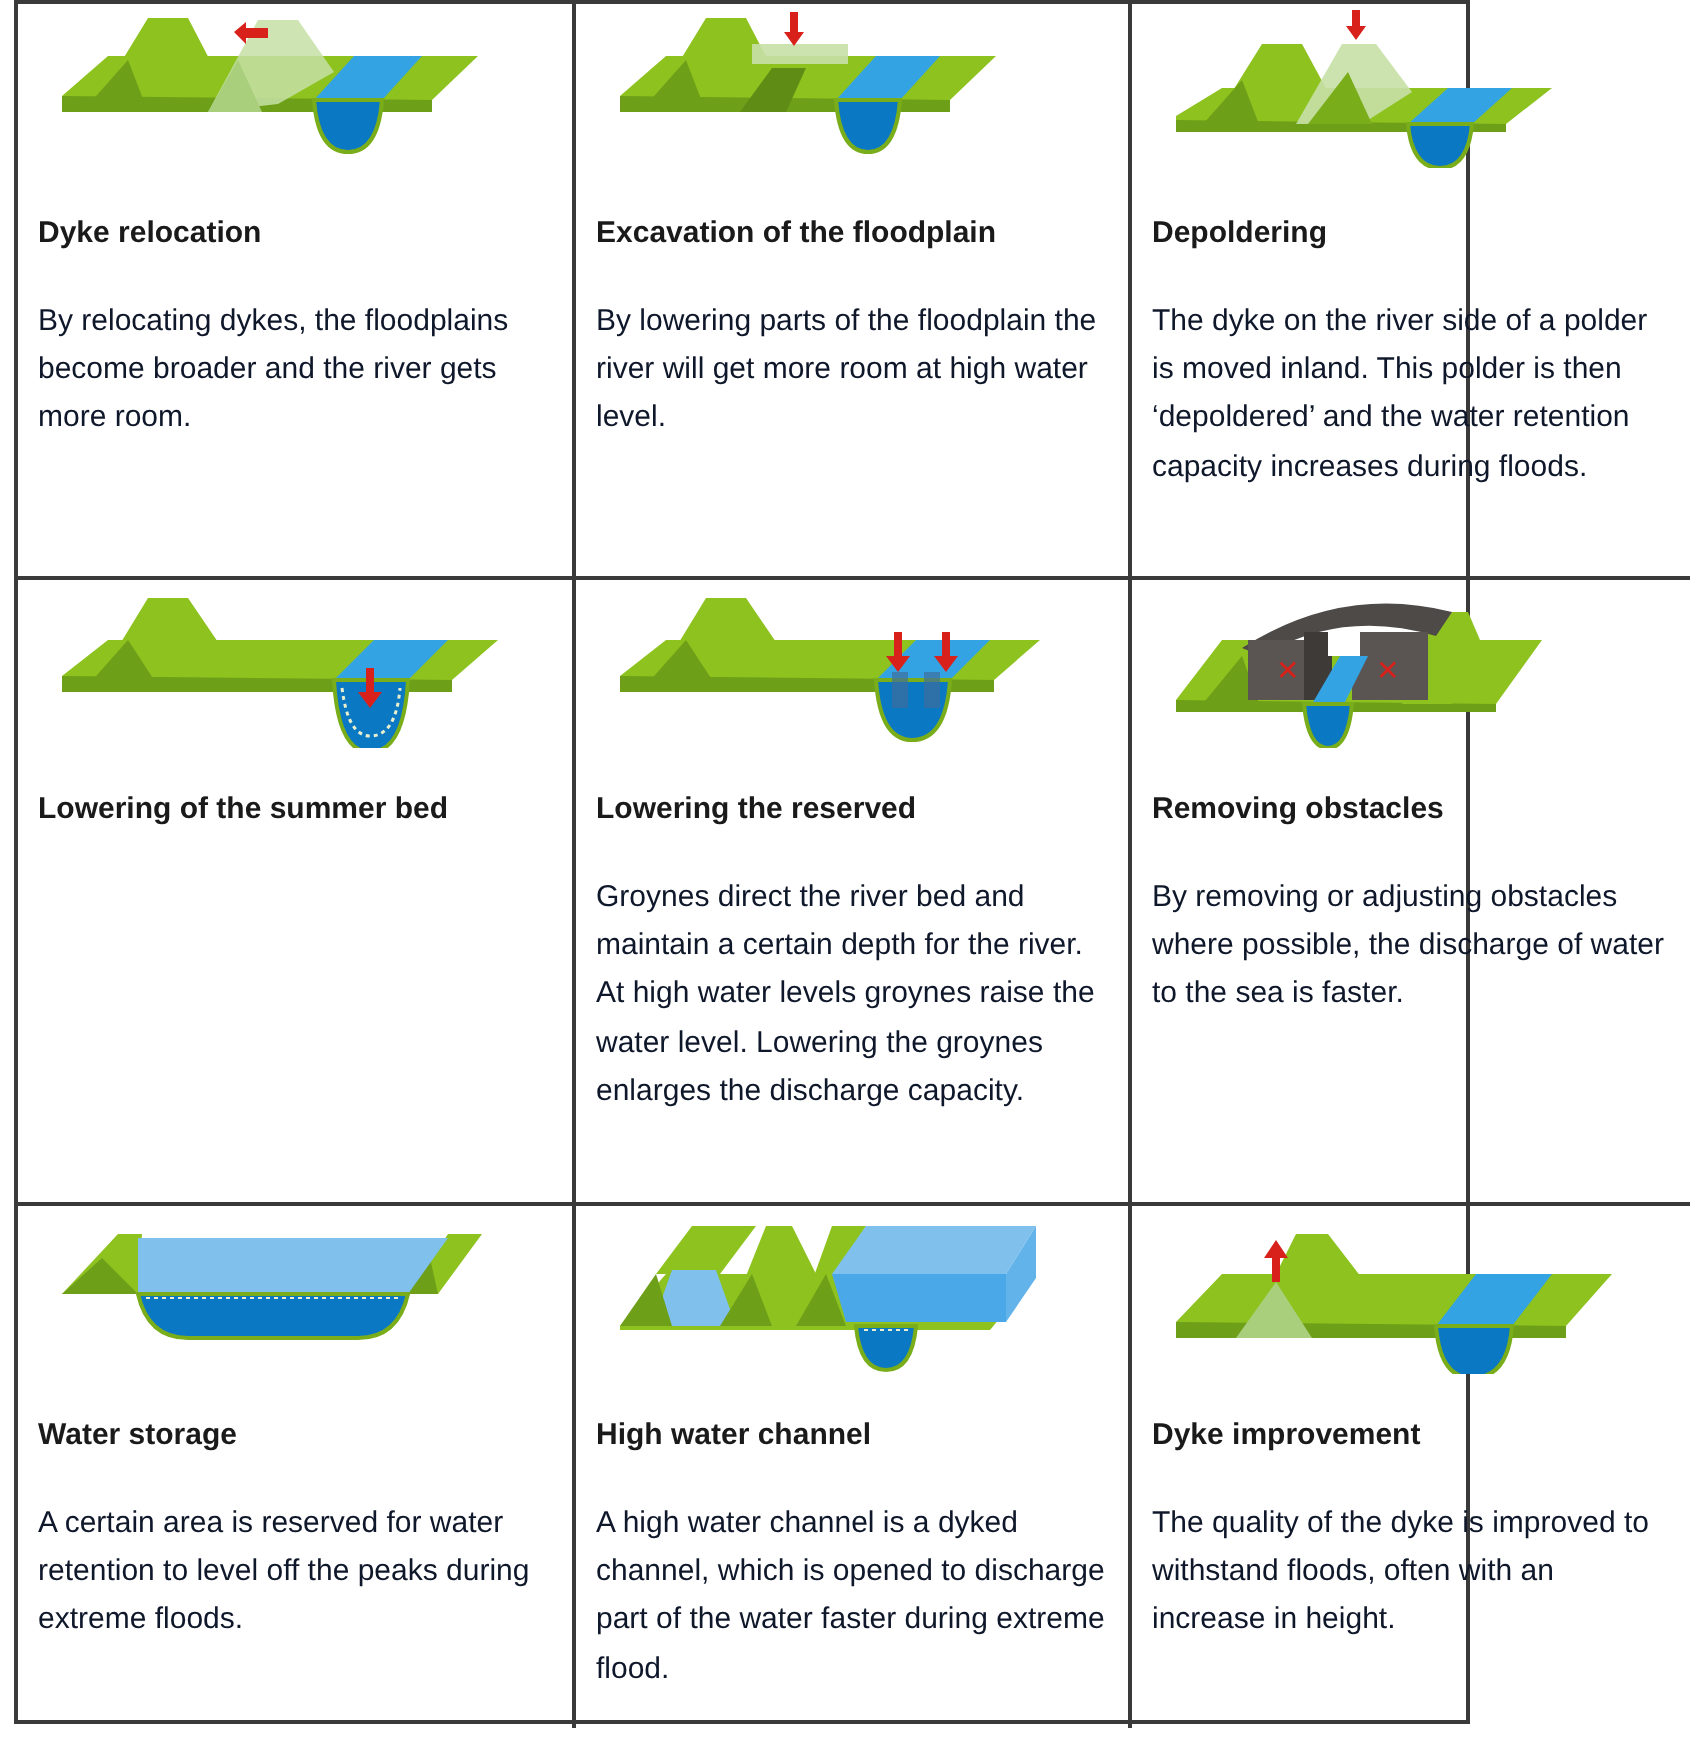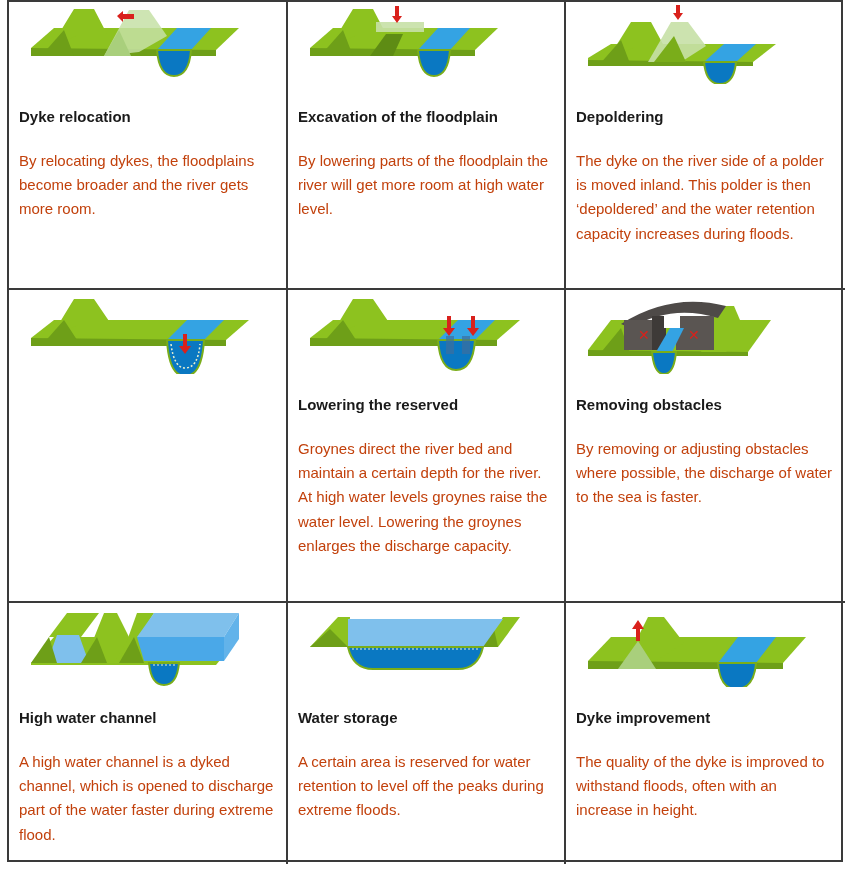--- a/index.html
+++ b/index.html
@@ -1,29 +1,29 @@
 <!DOCTYPE html>
 <html><head>
 <meta charset="utf-8">
 <style>
   html, body { margin:0; padding:0; background:#ffffff; }
   body { width:850px; height:880px; position:relative; overflow:hidden;
          font-family:"Liberation Sans", "DejaVu Sans", sans-serif; color:#1a1a1a; }
-  .grid { position:absolute; left:7px; top:0; width:836px; height:862px;
+  .grid { position:absolute; left:7px; top:0; width:728px; height:862px;
           border:2px solid #3a3a3a; box-sizing:border-box;
           display:grid; grid-template-columns:279px 278px 279px;
           grid-template-rows:288px 313px 261px; }
   .cell { position:relative; box-sizing:border-box; border-right:2px solid #3a3a3a;
           border-bottom:2px solid #3a3a3a; padding:0 10px 0 10px; }
   .cell.c3 { border-right:none; }
   .cell.r3 { border-bottom:none; }
   .illus { position:absolute; left:10px; top:2px; width:240px; height:80px; }
   .cell.r2 .illus, .cell.r3 .illus { top:4px; }
   .title { position:absolute; left:10px; top:105px; font-weight:bold; font-size:15px; line-height:20px; }
-  .desc  { position:absolute; left:10px; top:147px; right:8px; font-size:15px; line-height:24.2px; color:#c2410c; }
+  .desc  { position:absolute; left:10px; top:147px; right:8px; font-size:15px; line-height:24.2px; color:#0f172a; }
 </style>
 </head>
 <body>
 
 <div class="grid">
 
   <div class="cell">
     <svg class="illus" viewBox="0 0 240 80">
       <polygon points="12,44 35,24 220,24 197,46 12,46" fill="#8dc21f"></polygon>
       <polygon points="12,44 197,46 197,52 12,52" fill="#6e9f18"></polygon>
@@ -75,20 +75,21 @@
     <svg class="illus" viewBox="0 0 240 80">
       <polygon points="12,44 35,26 230,26 207,46 12,46" fill="#8dc21f"></polygon>
       <polygon points="12,44 207,46 207,52 12,52" fill="#6e9f18"></polygon>
       <polygon points="30,46 55,5 75,5 92,30 60,30" fill="#8dc21f"></polygon>
       <polygon points="22,52 45,26 62,52" fill="#6e9f18"></polygon>
       <polygon points="168,26 205,26 185,46 148,46" fill="#34a3e3"></polygon>
       <path d="M148,46 L185,46 Q183,82 166,82 Q150,82 148,46 Z" fill="#0a78c2" stroke="#7aad1a" stroke-width="2"></path>
       <path d="M152,50 Q155,74 166,74 Q179,74 181,50" fill="none" stroke="#e8f0d0" stroke-width="1.5" stroke-dasharray="2,2"></path>
       <polygon points="164,40 168,40 168,52 172,52 166,60 160,52 164,52" fill="#d9211c"></polygon>
     </svg>
+    <div class="title">Lowering of the summer bed</div>
   </div>
 
   <div class="cell r2">
     <svg class="illus" viewBox="0 0 240 80">
       <polygon points="12,44 35,26 222,26 199,46 12,46" fill="#8dc21f"></polygon>
       <polygon points="12,44 199,46 199,52 12,52" fill="#6e9f18"></polygon>
       <polygon points="30,46 55,5 75,5 92,30 60,30" fill="#8dc21f"></polygon>
       <polygon points="22,52 45,26 62,52" fill="#6e9f18"></polygon>
       <polygon points="160,26 197,26 177,46 140,46" fill="#34a3e3"></polygon>
       <path d="M140,46 L177,46 Q175,76 158,76 Q142,76 140,46 Z" fill="#0a78c2" stroke="#7aad1a" stroke-width="2"></path>
@@ -116,50 +117,50 @@
       <path d="M76,58 L100,58 Q98,80 88,80 Q78,80 76,58 Z" fill="#0a78c2" stroke="#7aad1a" stroke-width="2"></path>
       <text x="62" y="46" font-size="14" fill="#d9211c" font-family="DejaVu Sans, sans-serif" font-weight="bold">✕</text>
       <text x="112" y="46" font-size="14" fill="#d9211c" font-family="DejaVu Sans, sans-serif" font-weight="bold">✕</text>
     </svg>
     <div class="title">Removing obstacles</div>
     <div class="desc">By removing or adjusting obstacles where possible, the discharge of water to the sea is faster.</div>
   </div>
 
   <div class="cell r3">
     <svg class="illus" viewBox="0 0 240 80">
+      <polygon points="12,40 40,10 52,10 50,40" fill="#8dc21f"></polygon>
+      <polygon points="12,40 32,22 50,40" fill="#6e9f18"></polygon>
+      <polygon points="185,40 205,10 222,10 200,40" fill="#8dc21f"></polygon>
+      <polygon points="178,40 196,22 200,40" fill="#6e9f18"></polygon>
+      <polygon points="50,12 205,12 185,40 50,40" fill="#7fc0ec"></polygon>
+      <path d="M50,40 L185,40 Q180,62 160,62 L75,62 Q55,62 50,40 Z" fill="#0a78c2" stroke="#7aad1a" stroke-width="2"></path>
+      <line x1="54" y1="42" x2="182" y2="42" stroke="#e8f0d0" stroke-width="1" stroke-dasharray="2,2"></line>
+    </svg>
+    <div class="title">Water storage</div>
+    <div class="desc">A certain area is reserved for water retention to level off the peaks during extreme floods.</div>
+  </div>
+
+  <div class="cell r3">
+    <svg class="illus" viewBox="0 0 240 80">
       <polygon points="12,56 35,30 220,30 197,58 12,58" fill="#8dc21f"></polygon>
       <polygon points="30,30 48,6 80,6 62,30" fill="#8dc21f"></polygon>
       <polygon points="28,56 38,28 60,28 70,56" fill="#7fc0ec"></polygon>
       <polygon points="12,56 30,30 38,56" fill="#6e9f18"></polygon>
       <polygon points="65,56 85,6 98,6 110,30 95,56" fill="#8dc21f"></polygon>
       <polygon points="62,56 78,30 88,56" fill="#6e9f18"></polygon>
       <polygon points="100,56 118,6 135,6 120,30" fill="#8dc21f"></polygon>
       <polygon points="100,56 115,30 125,56" fill="#6e9f18"></polygon>
       <polygon points="118,30 135,6 220,6 205,30" fill="#7fc0ec"></polygon>
       <polygon points="118,30 205,30 205,54 125,54" fill="#4aa8e8"></polygon>
       <polygon points="205,30 220,6 220,32 205,54" fill="#62b3ea"></polygon>
       <path d="M130,56 L160,56 Q158,78 145,78 Q132,78 130,56 Z" fill="#0a78c2" stroke="#7aad1a" stroke-width="2"></path>
       <line x1="134" y1="58" x2="158" y2="58" stroke="#e8f0d0" stroke-width="1" stroke-dasharray="2,2"></line>
     </svg>
     <div class="title">High water channel</div>
     <div class="desc">A high water channel is a dyked channel, which is opened to discharge part of the water faster during extreme flood.</div>
-  </div>
-
-  <div class="cell r3">
-    <svg class="illus" viewBox="0 0 240 80">
-      <polygon points="12,40 40,10 52,10 50,40" fill="#8dc21f"></polygon>
-      <polygon points="12,40 32,22 50,40" fill="#6e9f18"></polygon>
-      <polygon points="185,40 205,10 222,10 200,40" fill="#8dc21f"></polygon>
-      <polygon points="178,40 196,22 200,40" fill="#6e9f18"></polygon>
-      <polygon points="50,12 205,12 185,40 50,40" fill="#7fc0ec"></polygon>
-      <path d="M50,40 L185,40 Q180,62 160,62 L75,62 Q55,62 50,40 Z" fill="#0a78c2" stroke="#7aad1a" stroke-width="2"></path>
-      <line x1="54" y1="42" x2="182" y2="42" stroke="#e8f0d0" stroke-width="1" stroke-dasharray="2,2"></line>
-    </svg>
-    <div class="title">Water storage</div>
-    <div class="desc">A certain area is reserved for water retention to level off the peaks during extreme floods.</div>
   </div>
 
   <div class="cell c3 r3">
     <svg class="illus" viewBox="0 0 240 80">
       <polygon points="12,54 35,30 230,30 207,56 12,56" fill="#8dc21f"></polygon>
       <polygon points="12,54 207,56 207,62 12,62" fill="#6e9f18"></polygon>
       <polygon points="50,54 72,10 88,10 108,36 80,54" fill="#8dc21f"></polygon>
       <polygon points="42,62 62,34 80,62" fill="#a9cf7c"></polygon>
       <polygon points="162,30 200,30 180,56 142,56" fill="#34a3e3"></polygon>
       <path d="M142,56 L180,56 Q178,82 160,82 Q144,82 142,56 Z" fill="#0a78c2" stroke="#7aad1a" stroke-width="2"></path>

